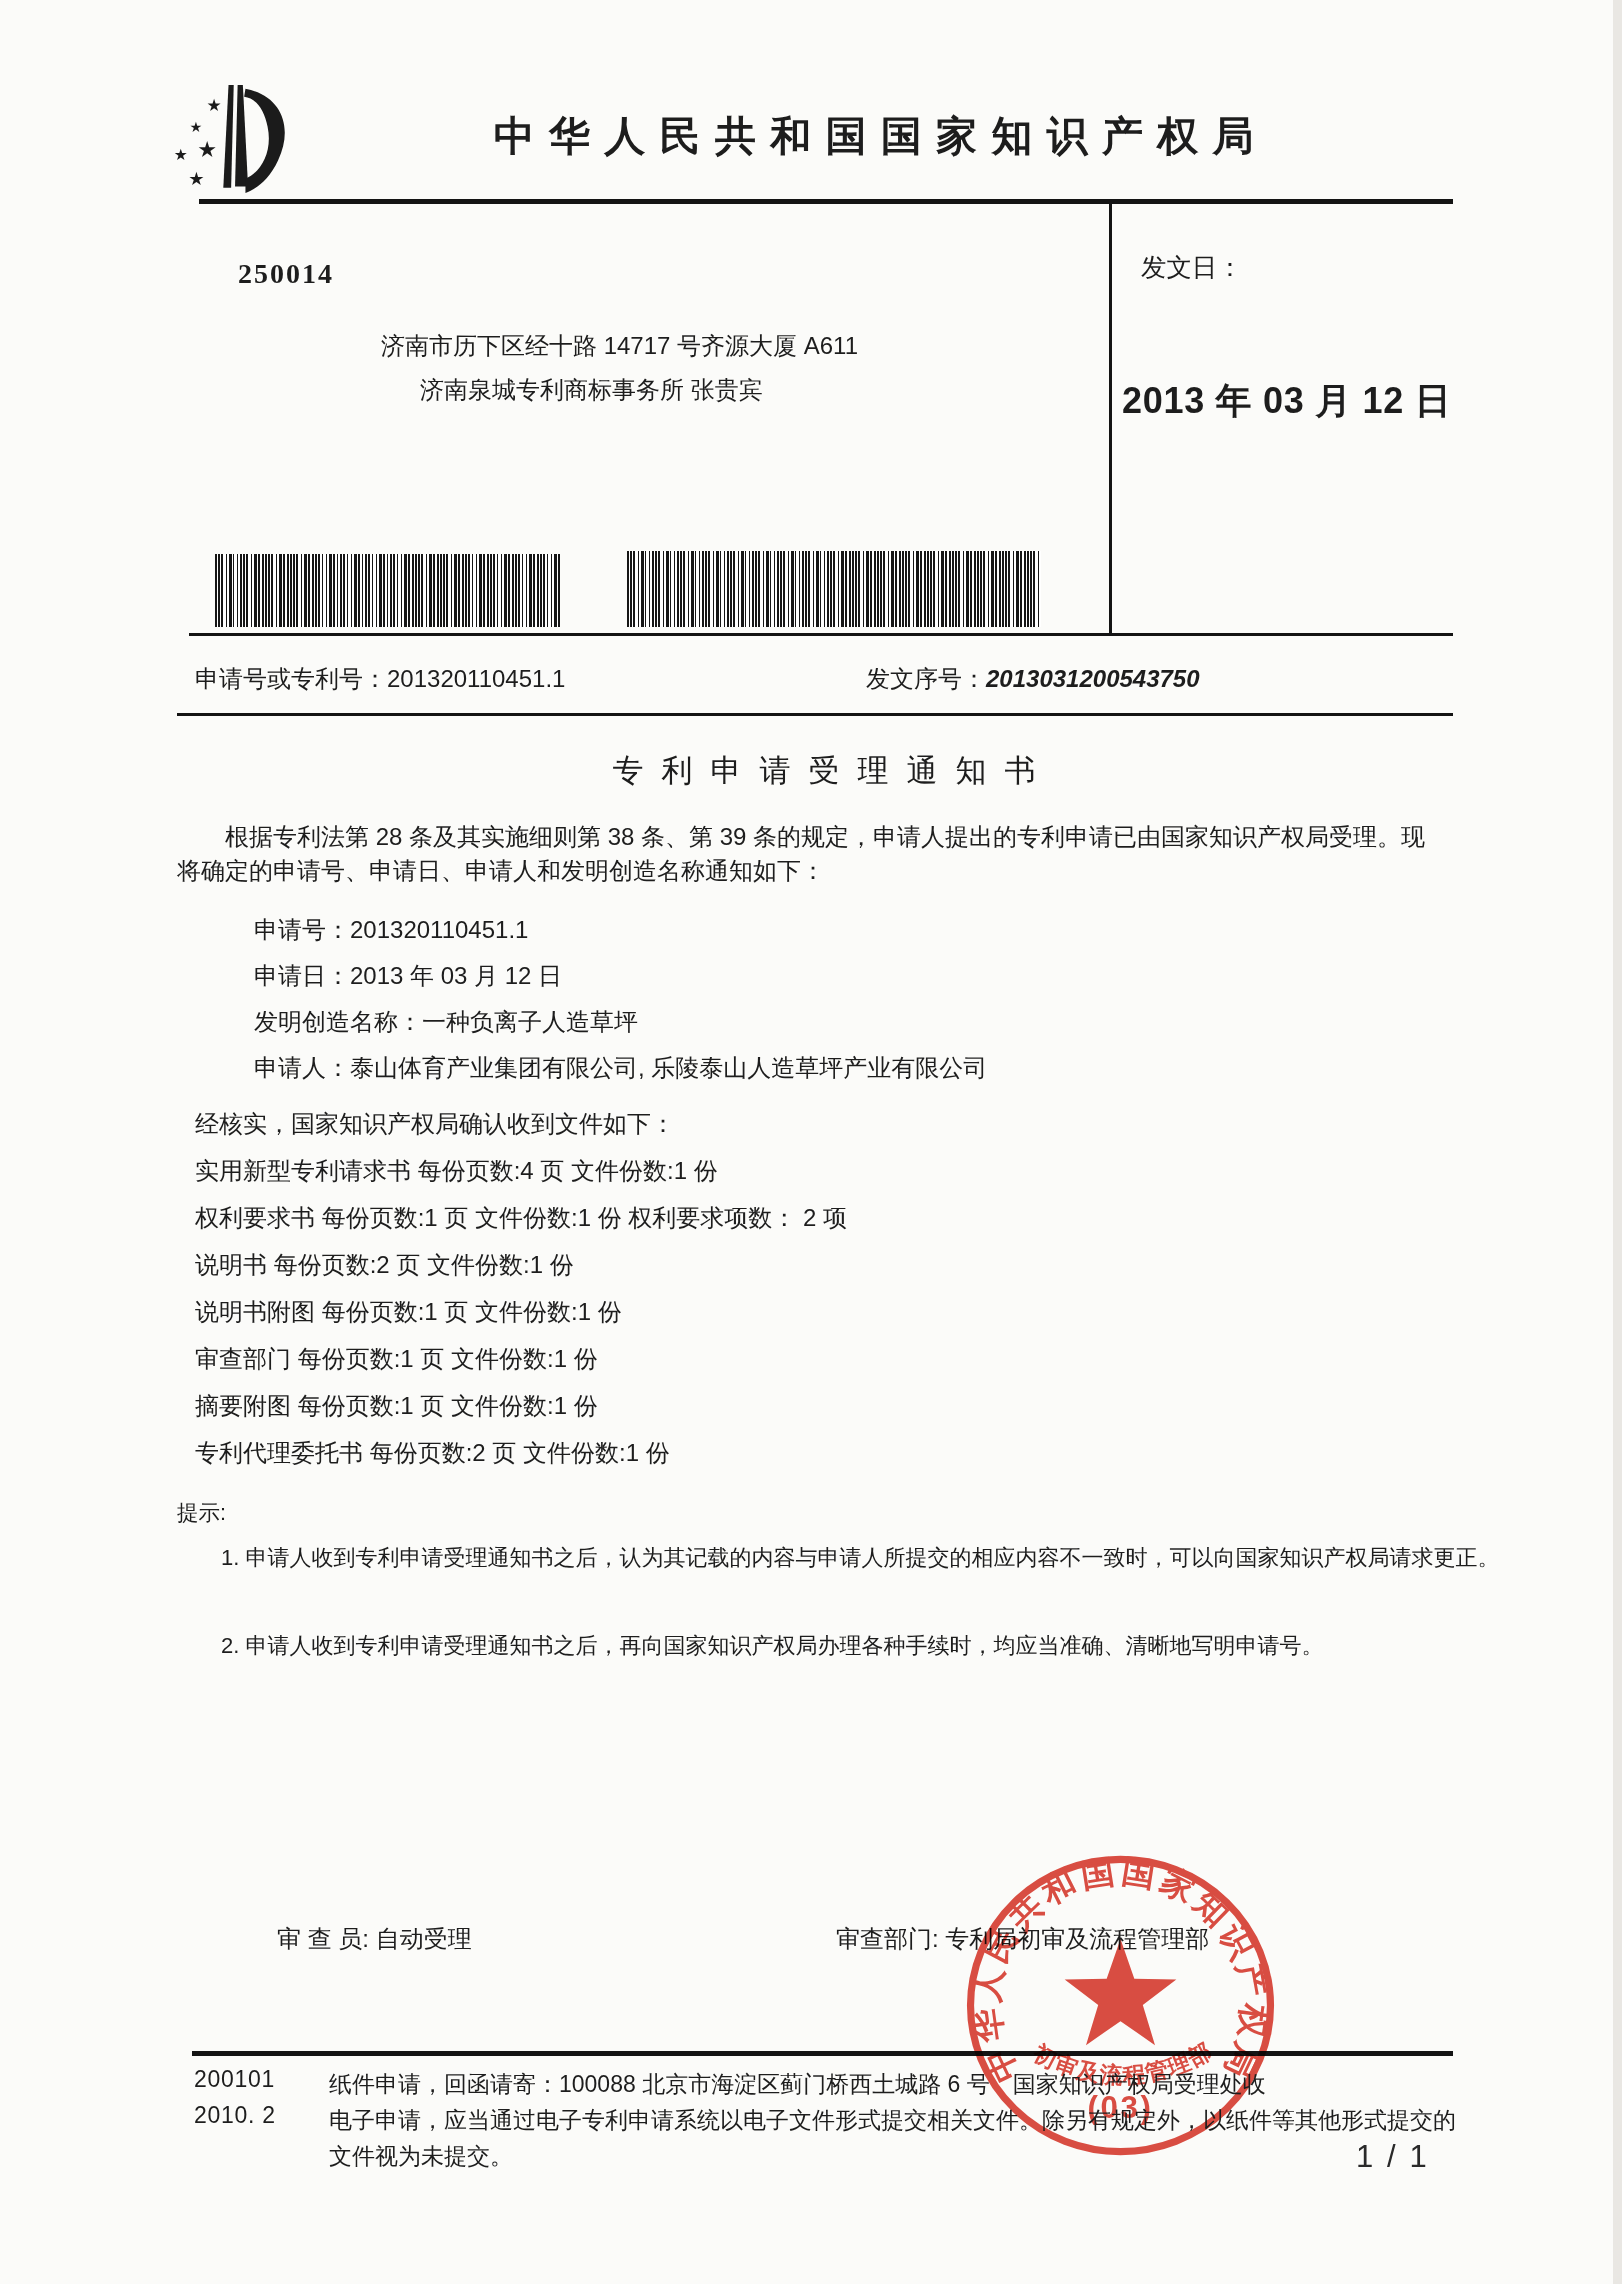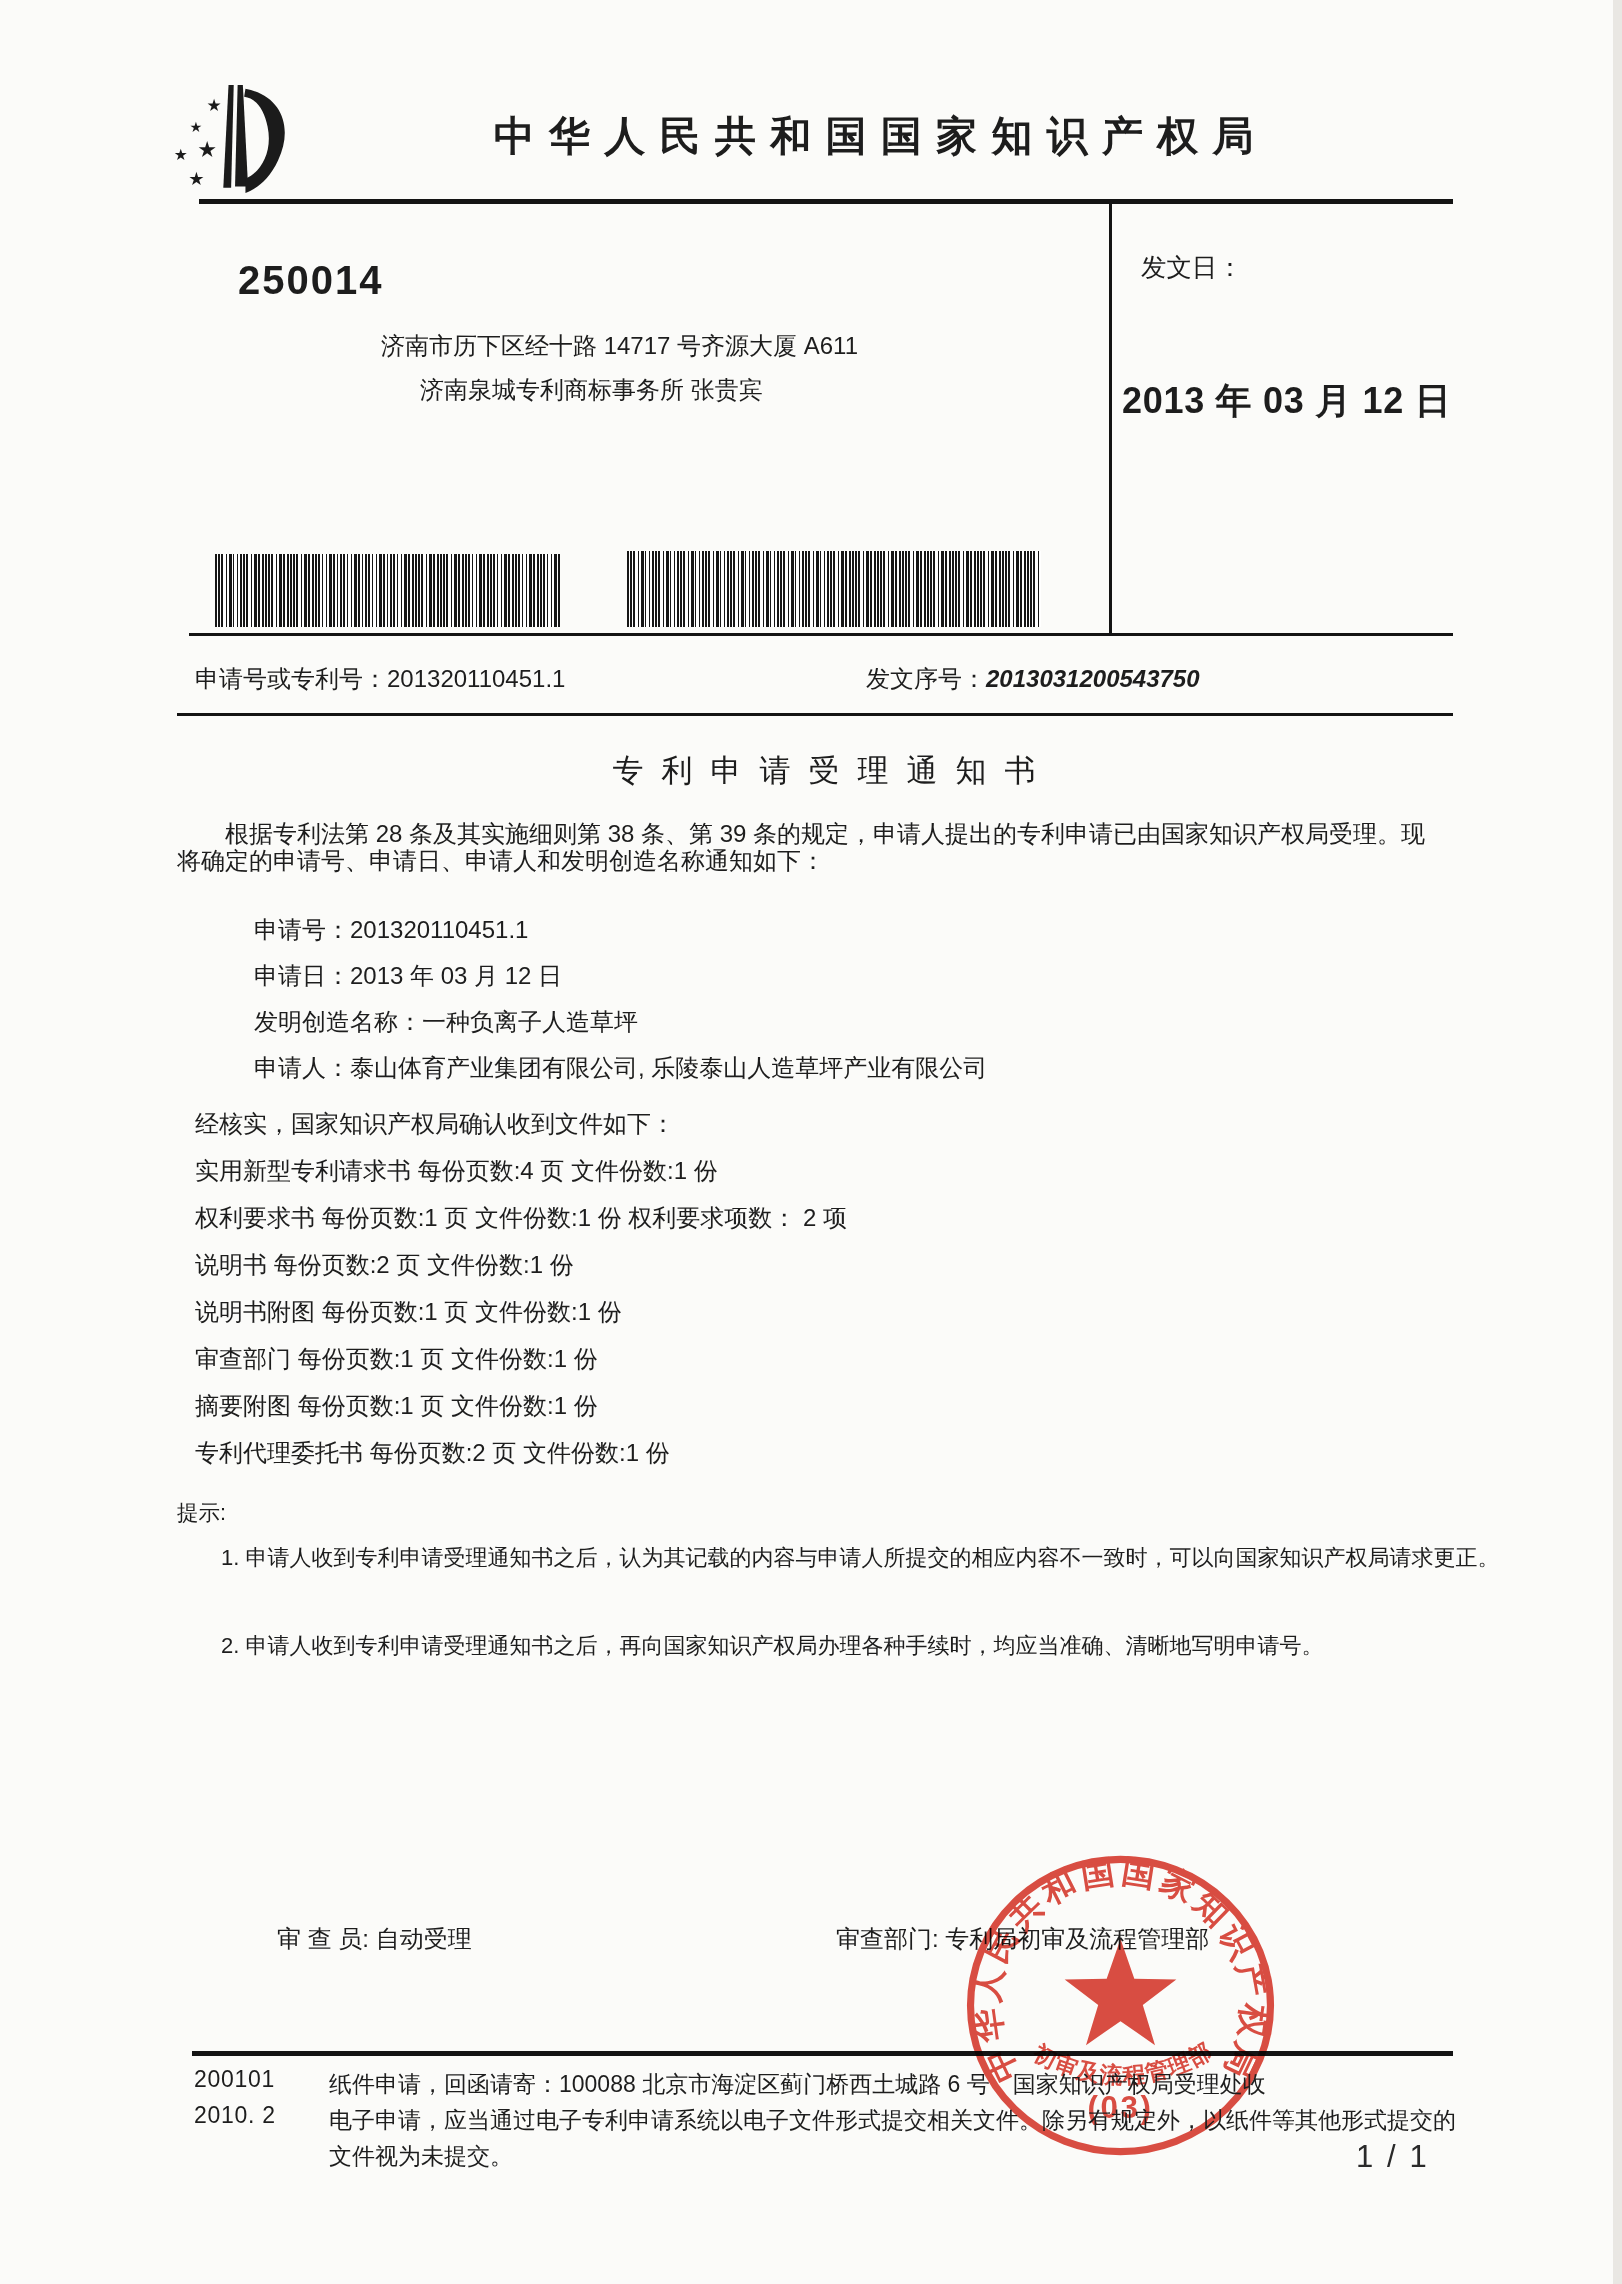--- a/index.html
+++ b/index.html
@@ -8,41 +8,41 @@
     font-family:"Liberation Sans","DejaVu Sans",sans-serif;color:#1d1d1d;
     overflow:hidden;
   }
   .edge-right{position:absolute;right:0;top:0;width:9px;height:100%;background:#e9e7e3;}
   .abs{position:absolute;}
   .rule{position:absolute;background:#141414;}
   
   .agency{left:280px;top:109px;width:1173px;text-align:center;
     font-size:41px;font-weight:bold;letter-spacing:14.3px;padding-left:14.3px;}
   
-  .mailcode{left:238px;top:258px;font-size:40px;font-weight:bold;letter-spacing:2px;font-family:Liberation Sans, sans-serif;}
+  .mailcode{left:238px;top:258px;font-size:28px;font-weight:bold;letter-spacing:2px;font-family:Liberation Serif, serif;}
   .addr1{left:381px;top:330px;font-size:24px;}
   .addr2{left:420px;top:374px;font-size:24px;}
   .dispatch-label{left:1141px;top:251px;font-size:25.4px;}
   .dispatch-date{left:1122px;top:377px;font-size:36px;font-weight:bold;letter-spacing:0.7px;}
   
   .barcode{position:absolute;background:
     repeating-linear-gradient(90deg,
       #161616 0 2px,#fff 2px 3.3px,#161616 3.3px 5.2px,#fff 5.2px 6.5px,
       #161616 6.5px 7.8px,#fff 7.8px 11px,#161616 11px 12.4px,#fff 12.4px 13.7px,
       #161616 13.7px 17px,#fff 17px 18px,#161616 18px 19.5px,#fff 19.5px 22px,
       #161616 22px 23.5px,#fff 23.5px 25px);}
   
   .refrow{font-size:24px;}
   .ref-app{left:195px;top:663px;}
   .ref-serial{left:866px;top:663px;}
   .ref-serial b{letter-spacing:0px;font-style:italic;}
   
   .notice-title{left:177px;top:750px;width:1276px;text-align:center;
     font-size:31px;font-weight:normal;letter-spacing:18px;padding-left:18px;}
-  .intro{left:177px;top:820px;width:1257px;font-size:24px;line-height:27px;text-indent:2em;}
+  .intro{left:177px;top:820px;width:1257px;font-size:24px;line-height:34px;text-indent:2em;}
   .fields{left:254px;top:907px;font-size:24px;line-height:46px;}
   .received{left:195px;top:1100px;font-size:24px;line-height:47px;}
   
   .notes-heading{left:177px;top:1498px;font-size:21.5px;}
   .note{left:177px;width:1427px;font-size:22px;line-height:46px;text-indent:2em;}
   .note1{top:1535px;}
   .note2{top:1623px;}
   
   .signoff{font-size:24px;text-align:right;}
   .examiner{left:277px;top:1923px;}

